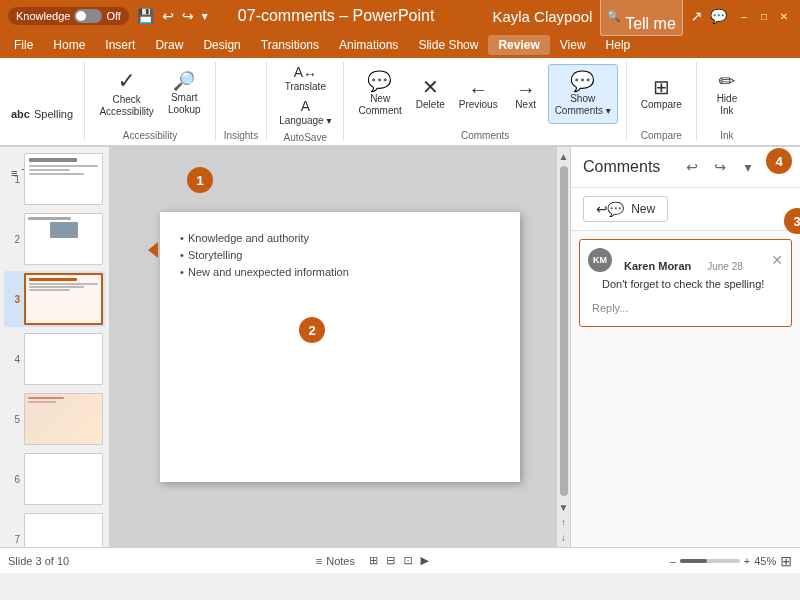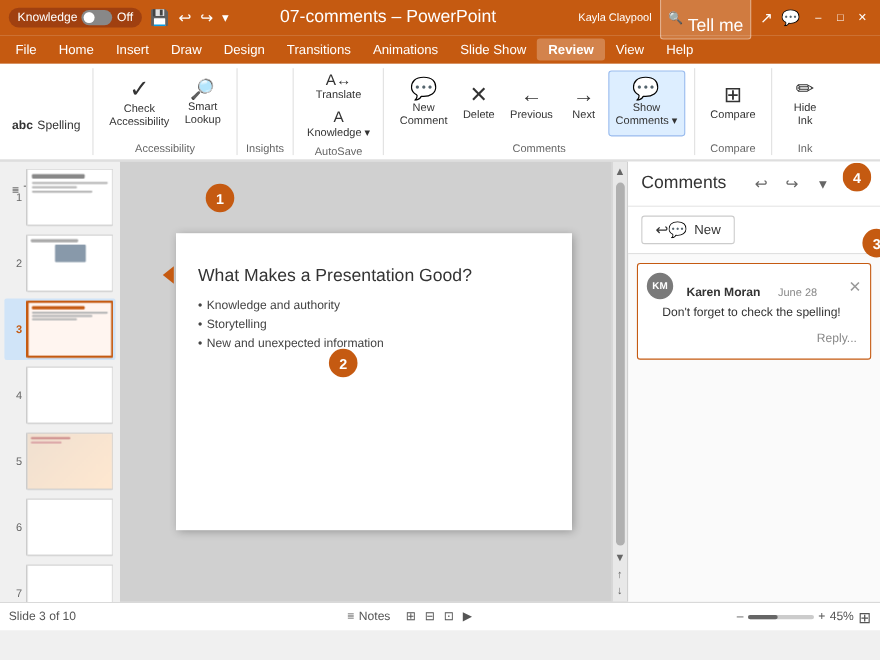--- a/index.html
+++ b/index.html
@@ -350,21 +350,21 @@
       flex-shrink: 0;
     }
     .comment-author { font-size: 11px; font-weight: 600; color: #333; }
     .comment-date { font-size: 10px; color: #888; margin-left: 4px; }
     .comment-close { font-size: 14px; color: #999; cursor: pointer; }
     .comment-text { font-size: 11px; color: #333; margin-bottom: 8px; padding-left: 14px; }
     .comment-reply {
       font-size: 11px;
       color: #888;
       cursor: pointer;
-      text-align: right;
+      text-align: left;
       padding: 4px;
       border-radius: 2px;
     }
 
     
     .vertical-scroll {
       width: 14px;
       background: #e8e8e8;
       border-left: 1px solid #d0d0d0;
       display: flex;
@@ -475,21 +475,21 @@
     </div>
     <span style="font-size:14px;cursor:pointer;">💾</span>
     <span style="font-size:14px;cursor:pointer;">↩</span>
     <span style="font-size:14px;cursor:pointer;">↪</span>
     <span style="font-size:12px;cursor:pointer;">▾</span>
   </div>
   <div class="title-bar-center">
     <span>07-comments – PowerPoint</span>
   </div>
   <div class="title-bar-right">
-    <span style="font-size:10px;margin-left:28px;">Kayla Claypool</span>
+    <span style="font-size:15px;margin-left:28px;">Kayla Claypool</span>
     <div class="search-bar">
       <span>🔍</span>
       <span style="font-size:16px;margin-top:16px;">Tell me</span>
     </div>
     <span style="font-size:14px;">↗</span>
     <span style="font-size:14px;">💬</span>
     <div class="window-controls">
       <div class="win-btn">–</div>
       <div class="win-btn">□</div>
       <div class="win-btn">✕</div>
@@ -547,21 +547,21 @@
     </div>
 
     <div class="ribbon-group">
       <div class="ribbon-buttons" style="flex-direction:column;gap:2px;">
         <div class="ribbon-btn-small">
           <span class="icon">A↔</span>
           <span class="label">Translate</span>
         </div>
         <div class="ribbon-btn-small">
           <span class="icon">A</span>
-          <span class="label">Knowledge ▾</span>
+          <span class="label">Language ▾</span>
         </div>
       </div>
       <div class="ribbon-group-label">AutoSave</div>
     </div>
 
     <div class="ribbon-group" style="min-width:220px;">
       <div class="ribbon-buttons">
         <div class="ribbon-btn">
           <span class="icon" style="font-size:20px;">💬</span>
           <span class="label">New<br>Comment</span>
@@ -681,21 +681,20 @@
     </div>
 
     <div class="callout-badge" style="right:245px;top:calc(50% - 30px);">
       <span>2</span>
     </div>
 
     <div class="slide-area-wrapper">
       <div class="slide-canvas">
 
         <div class="comment-marker"></div>
-        <div class="slide-title">What Makes a Presentation Good?</div>
         <div class="slide-bullet">Knowledge and authority</div>
         <div class="slide-bullet">Storytelling</div>
         <div class="slide-bullet">New and unexpected information</div>
       </div>
     </div>
 
     <div class="vertical-scroll" style="position:absolute;right:0;top:0;bottom:0;height:100%;">
       <div class="scroll-arrow">▲</div>
       <div class="scroll-thumb"></div>
       <div class="scroll-arrow" style="margin-top:2px;">▼</div>

